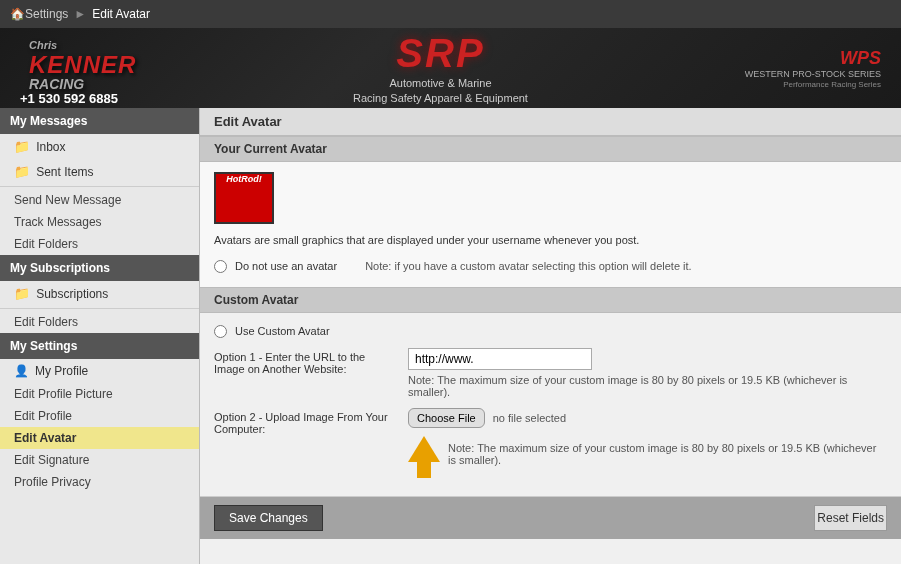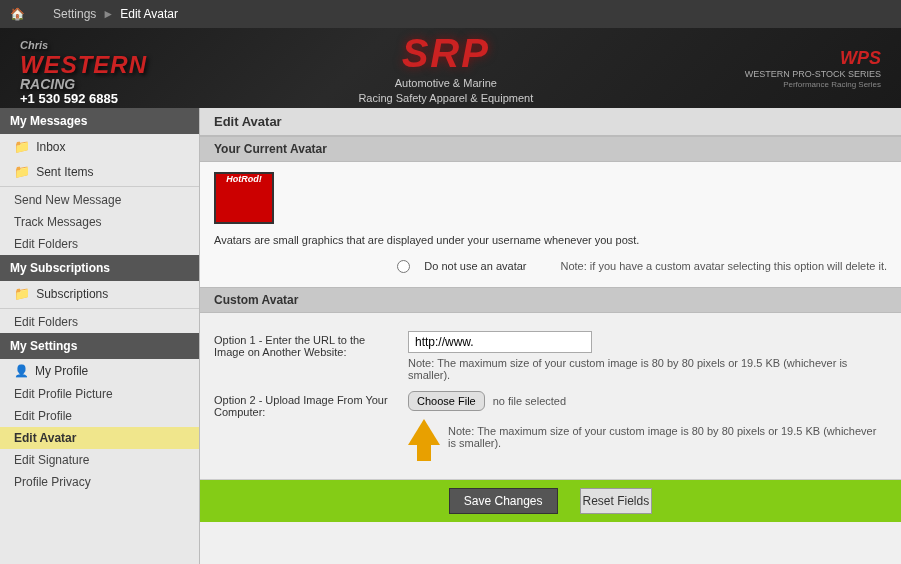--- a/index.html
+++ b/index.html
@@ -32,20 +32,21 @@
       align-items: center;
       gap: 10px;
     }
     .banner-logo-kenner {
       color: #cc2222;
       font-size: 22px;
       font-weight: bold;
       font-style: italic;
       line-height: 1;
       text-shadow: 2px 2px 4px rgba(0,0,0,0.8);
+      margin-left: 9px;
     }
     .banner-logo-kenner .racing-text {
       font-size: 14px;
       color: #aaa;
       display: block;
       font-style: italic;
     }
     .banner-phone {
       color: #fff;
       font-size: 13px;
@@ -171,23 +172,22 @@
       font-style: italic;
     }
     .avatar-description {
       font-size: 11px;
       color: #333;
       margin: 4px 0;
     }
     .radio-row {
       display: flex;
       align-items: flex-start;
-      gap: 14px;
+      gap: 8px;
       margin: 4px 0;
-      justify-content: flex-end;
     }
     .radio-label {
       font-size: 11px;
       color: #333;
     }
     .note-text {
       font-size: 11px;
       color: #555;
       margin-left: 20px;
     }
@@ -235,25 +235,25 @@
       border-radius: 6px;
     }
     .no-file-text {
       font-size: 11px;
       color: #555;
     }
 
     
     .bottom-buttons {
       display: flex;
-      justify-content: center;
+      justify-content: space-between;
       gap: 22px;
       padding: 8px 14px;
       border-top: 1px solid #ccc;
-      background: #84cc16;
+      background: #a3a3a3;
     }
     .btn-save {
       padding: 5px 14px;
       background: #555;
       color: #fff;
       border: 1px solid #333;
       font-size: 12px;
       cursor: pointer;
     }
     .btn-reset {
@@ -265,31 +265,31 @@
       cursor: pointer;
     }
 
     input[type="radio"] { cursor: pointer; }
   </style>
 </head>
 <body>
 
 <div class="top-nav">
   <span>🏠</span>
-  <span style="cursor:pointer;margin-left:28px;">Settings</span>
+  <span style="cursor:pointer;">Settings</span>
   <span style="margin:0 6px;color:#888;">►</span>
   <span style="color:#fff;">Edit Avatar</span>
 </div>
 
 <div class="banner">
   <div class="banner-left">
     <div>
       <div class="banner-logo-kenner">
         <span style="font-size:11px;font-style:italic;color:#aaa;">Chris</span><br>
-        <span style="font-size:24px;color:#cc2222;font-weight:900;letter-spacing:1px;">WESTERN</span>
+        <span style="font-size:24px;color:#cc2222;font-weight:900;letter-spacing:1px;">KENNER</span>
         <span class="racing-text">RACING</span>
       </div>
       <div class="banner-phone">+1 530 592 6885</div>
     </div>
   </div>
   <div class="banner-center">
     <div class="banner-srp">SRP</div>
     <div class="banner-srp-sub">Automotive &amp; Marine<br>Racing Safety Apparel &amp; Equipment</div>
   </div>
   <div class="banner-right">
@@ -352,20 +352,24 @@
           <input type="radio" name="avatar-option" id="no-avatar" style="">
           <label class="radio-label" for="no-avatar">Do not use an avatar</label>
           <span class="note-text">Note: if you have a custom avatar selecting this option will delete it.</span>
         </div>
       </div>
     </div>
 
     <div class="section-title">Custom Avatar</div>
     <div class="custom-avatar-section">
 
+      <div class="radio-row">
+        <input type="radio" name="avatar-option" id="use-custom" style="">
+        <label class="radio-label" for="use-custom">Use Custom Avatar</label>
+      </div>
 
       <div class="custom-avatar-row">
         <div class="custom-avatar-label">Option 1 - Enter the URL to the Image on Another Website:</div>
         <div class="custom-avatar-input-area">
           <input type="text" class="url-input" value="http://www." placeholder="http://www." style="">
           <div class="input-note">Note: The maximum size of your custom image is 80 by 80 pixels or 19.5 KB (whichever is smaller).</div>
         </div>
       </div>
 
       <div class="custom-avatar-row">

